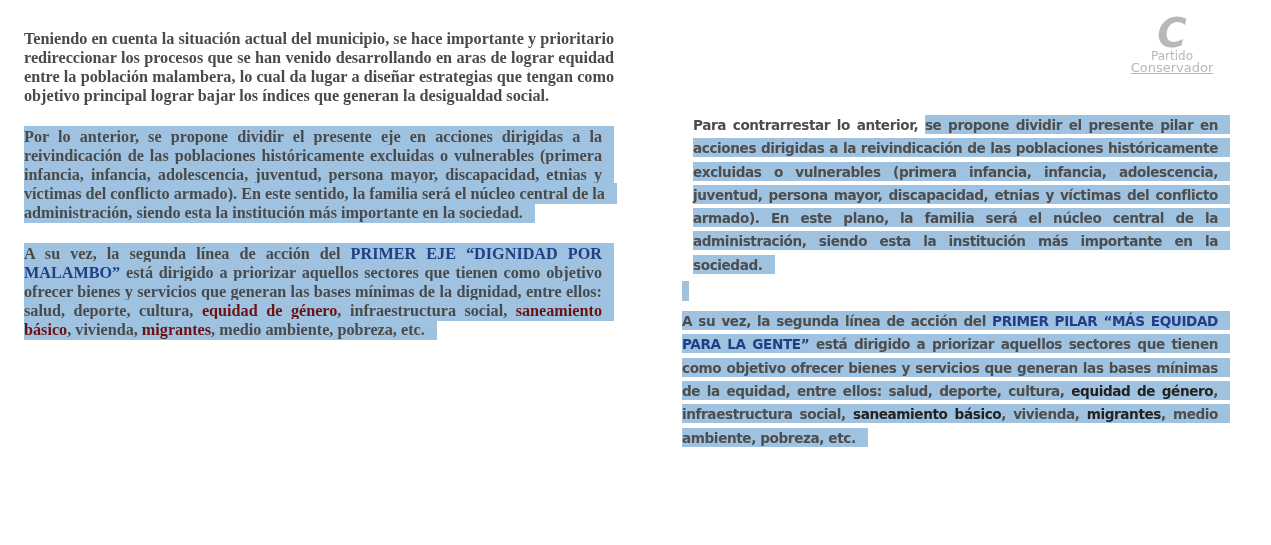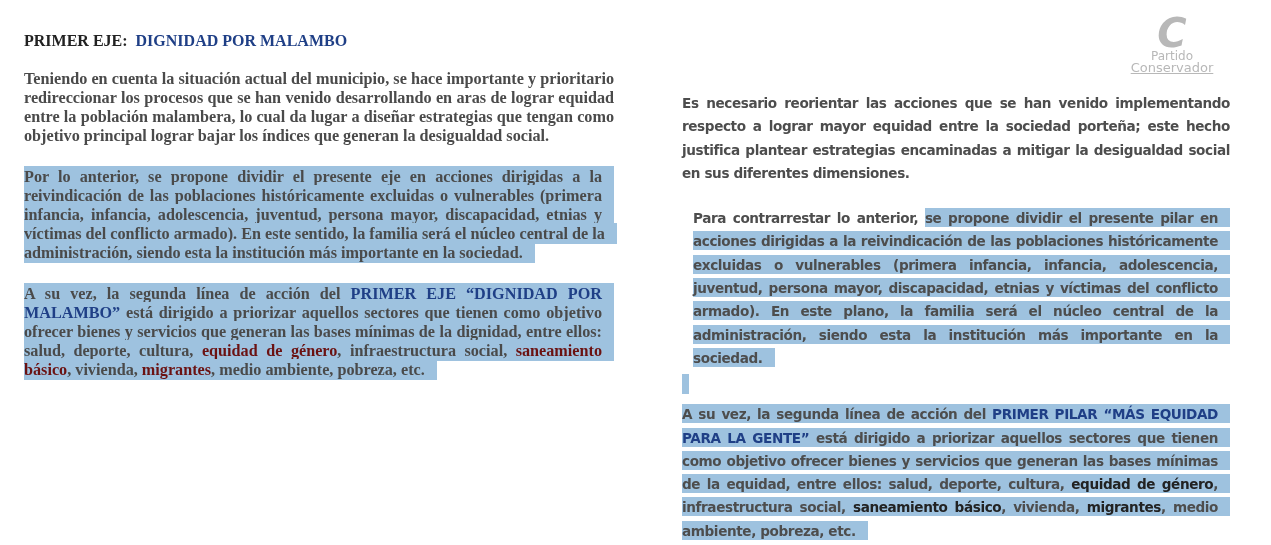--- a/index.html
+++ b/index.html
@@ -34,33 +34,28 @@
       text-align: center; color: #b8b8b8; font-family: "DejaVu Sans", sans-serif;
     }
     .logo .c { font-size: 40px; font-style: italic; font-weight: bold; line-height: 38px; display: block; }
     .logo .small { font-size: 12px; display: block; line-height: 9px; }
     .logo .big { font-size: 13px; display: block; line-height: 14px; text-decoration: underline; }
   </style>
 </head>
 <body>
 
 <div class="col-left">
-  <div class="heading">
-    <span>PRIMER EJE:</span>&nbsp;
-    <span class="accent">DIGNIDAD POR MALAMBO</span>
-  </div>
   <p>Teniendo en cuenta la situación actual del municipio, se hace importante y prioritario  redireccionar los procesos que se han venido desarrollando en aras de lograr equidad entre la población malambera, lo cual da lugar a diseñar estrategias que tengan como objetivo principal lograr bajar los índices que generan la desigualdad social.</p>
   <p><span class="hl">Por lo anterior, se propone dividir el presente eje en acciones dirigidas a la reivindicación de las poblaciones históricamente excluidas o vulnerables (primera infancia, infancia, adolescencia, juventud, persona mayor, discapacidad, etnias y víctimas del conflicto armado). En este sentido, la familia será el núcleo central de la administración, siendo esta la institución más importante en la sociedad.</span></p>
   <p><span class="hl"><span>A su vez, la segunda línea de acción del </span><span class="blue">PRIMER EJE “DIGNIDAD POR MALAMBO”</span><span> está dirigido a priorizar aquellos sectores que tienen como objetivo ofrecer bienes y servicios que generan las bases mínimas de la dignidad, entre ellos: salud, deporte, cultura, </span><span class="red">equidad de género</span><span>, infraestructura social, </span><span class="red">saneamiento básico</span><span>, vivienda, </span><span class="red">migrantes</span><span>, medio ambiente, pobreza, etc.</span></span></p>
 </div>
 
 <div class="logo">
   <span class="c">C</span>
   <span class="small">Partido</span>
   <span class="big">Conservador</span>
 </div>
 
 <div class="col-right">
-  <p>Es necesario reorientar las acciones que se han venido implementando respecto a lograr mayor equidad entre la sociedad porteña; este hecho justifica plantear estrategias encaminadas a mitigar la desigualdad social en sus diferentes dimensiones.</p>
   <p class="gap-right"><span>Para contrarrestar lo anterior, </span><span class="hl">se propone dividir el presente pilar en acciones dirigidas a la reivindicación de las poblaciones históricamente excluidas o vulnerables (primera infancia, infancia, adolescencia, juventud, persona mayor, discapacidad, etnias y víctimas del conflicto armado). En este plano, la familia será el núcleo central de la administración, siendo esta la institución más importante en la sociedad.</span></p>
   <div><span class="cursor"></span></div>
   <p><span class="hl"><span>A su vez, la segunda línea de acción del </span><span class="blue">PRIMER PILAR “MÁS EQUIDAD PARA LA GENTE”</span><span> está dirigido a priorizar aquellos sectores que tienen como objetivo ofrecer bienes y servicios que generan las bases mínimas de la equidad, entre ellos: salud, deporte, cultura, </span><span class="dark">equidad de género</span><span>, infraestructura social, </span><span class="dark">saneamiento básico</span><span>, vivienda, </span><span class="dark">migrantes</span><span>, medio ambiente, pobreza, etc.</span></span></p>
 </div>
 
 </body></html>

